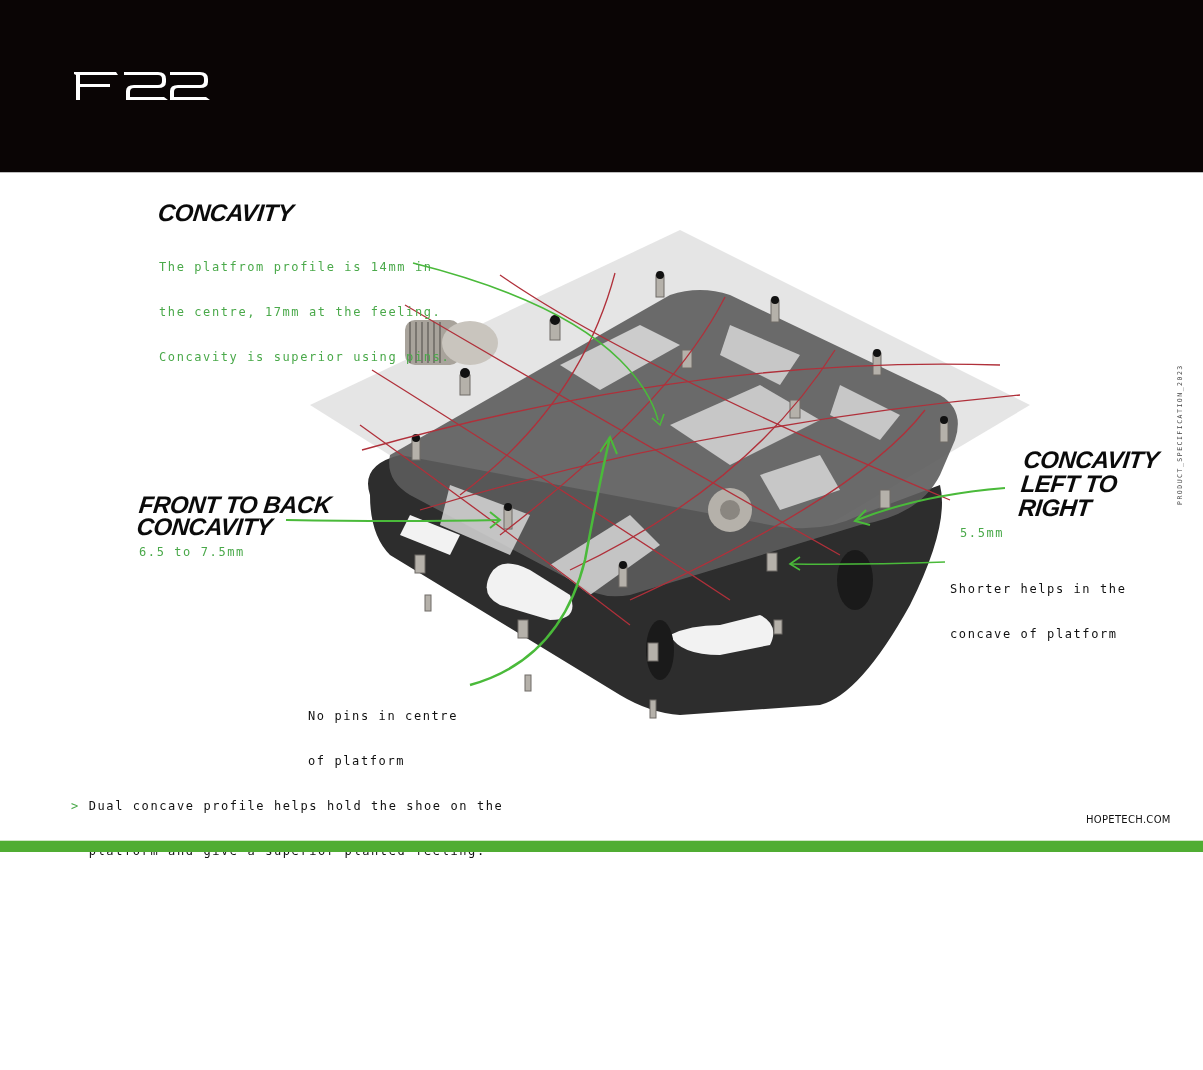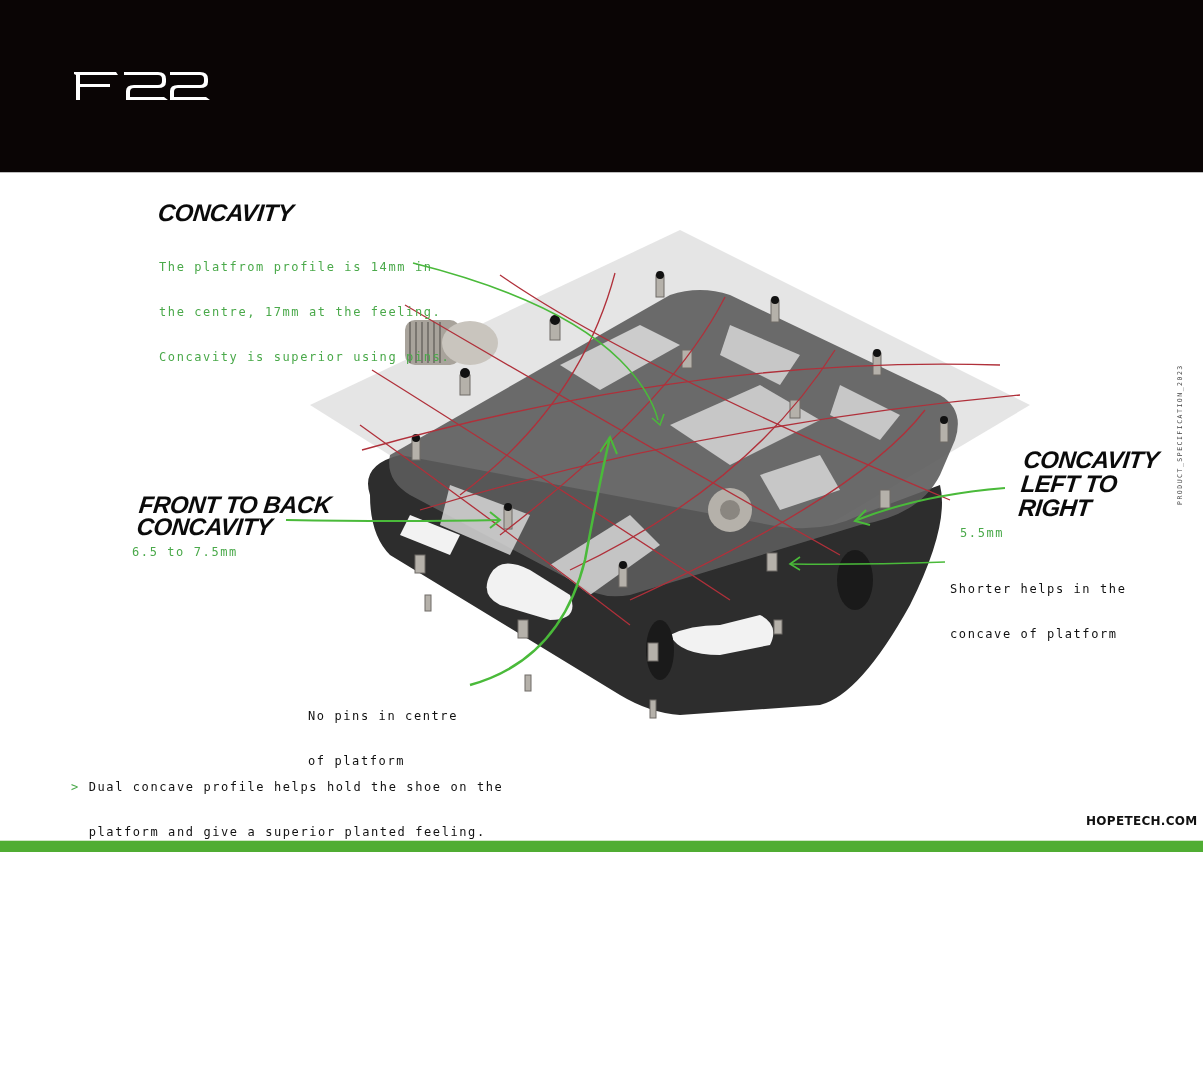--- a/index.html
+++ b/index.html
@@ -15,21 +15,21 @@
       color: #0b0b0b; letter-spacing: -0.5px; line-height: 22px; font-size: 24px; transform: skewX(-6deg);
       text-transform: uppercase;
     }
     .mono { position: absolute; font-family: "DejaVu Sans Mono", monospace; font-size: 12px; letter-spacing: 1.6px; line-height: 15px; white-space: pre; }
     .green { color: #4aa94a; }
     .black { color: #111; }
     .vertical {
       position: absolute; left: 1176px; top: 505px; transform-origin: 0 0; transform: rotate(-90deg);
       font-family: "DejaVu Sans Mono", monospace; font-size: 6.5px; letter-spacing: 1.5px; color: #444; white-space: nowrap;
     }
-    .website { position: absolute; left: 1086px; top: 814px; font-family: "DejaVu Sans", sans-serif; font-weight: bold; font-size: 12px; color: #111; letter-spacing: 0.3px; }
+    .website { position: absolute; left: 1086px; top: 814px; font-family: "DejaVu Sans", sans-serif; font-weight: normal; font-size: 10px; color: #111; letter-spacing: 0.3px; }
     .green-bar { position: absolute; left: 0; top: 841px; width: 1203px; height: 11px; background: #50ad33; }
     .green-bar-line { position: absolute; left: 0; top: 840px; width: 1203px; height: 1px; background: #cfe6c5; }
     .illustration { position: absolute; left: 300px; top: 225px; width: 740px; height: 500px; }
     .arrows { position: absolute; left: 0; top: 0; width: 1203px; height: 1070px; pointer-events: none; }
     .bullet-marker { color: #4aa94a; }
   </style>
 </head>
 <body>
 
 <div class="header">
@@ -153,40 +153,40 @@
 <div class="mono green" style="left:159px; top:230px;">
   <div>The platfrom profile is 14mm in</div>
   <div>the centre, 17mm at the feeling.</div>
   <div>Concavity is superior using pins.</div>
 </div>
 
 <div class="heading" style="left:138px; top:494px;">
   <div>FRONT TO BACK</div>
   <div>CONCAVITY</div>
 </div>
-<div class="mono green" style="left:132px; top:545px;">6.5 to 7.5mm</div>
+<div class="mono green" style="left:139px; top:545px;">6.5 to 7.5mm</div>
 
 <div class="heading" style="left:1021px; top:448px; line-height:24px;">
   <div>CONCAVITY</div>
   <div>LEFT TO</div>
   <div>RIGHT</div>
 </div>
 <div class="mono green" style="left:960px; top:526px;">5.5mm</div>
 
 <div class="mono black" style="left:950px; top:552px;">
   <div>Shorter helps in the</div>
   <div>concave of platform</div>
 </div>
 
 <div class="mono black" style="left:308px; top:679px;">
   <div>No pins in centre</div>
   <div>of platform</div>
 </div>
 
-<div class="mono black" style="left:71px; top:750px;">
+<div class="mono black" style="left:71px; top:769px;">
   <div><span class="bullet-marker">&gt;</span> <span>Dual concave profile helps hold the shoe on the</span></div>
   <div>  <span>platform and give a superior planted feeling.</span></div>
 </div>
 
 <div class="vertical">PRODUCT_SPECIFICATION_2023</div>
 
 <div class="website">HOPETECH.COM</div>
 <div class="green-bar-line"></div>
 <div class="green-bar"></div>
 

